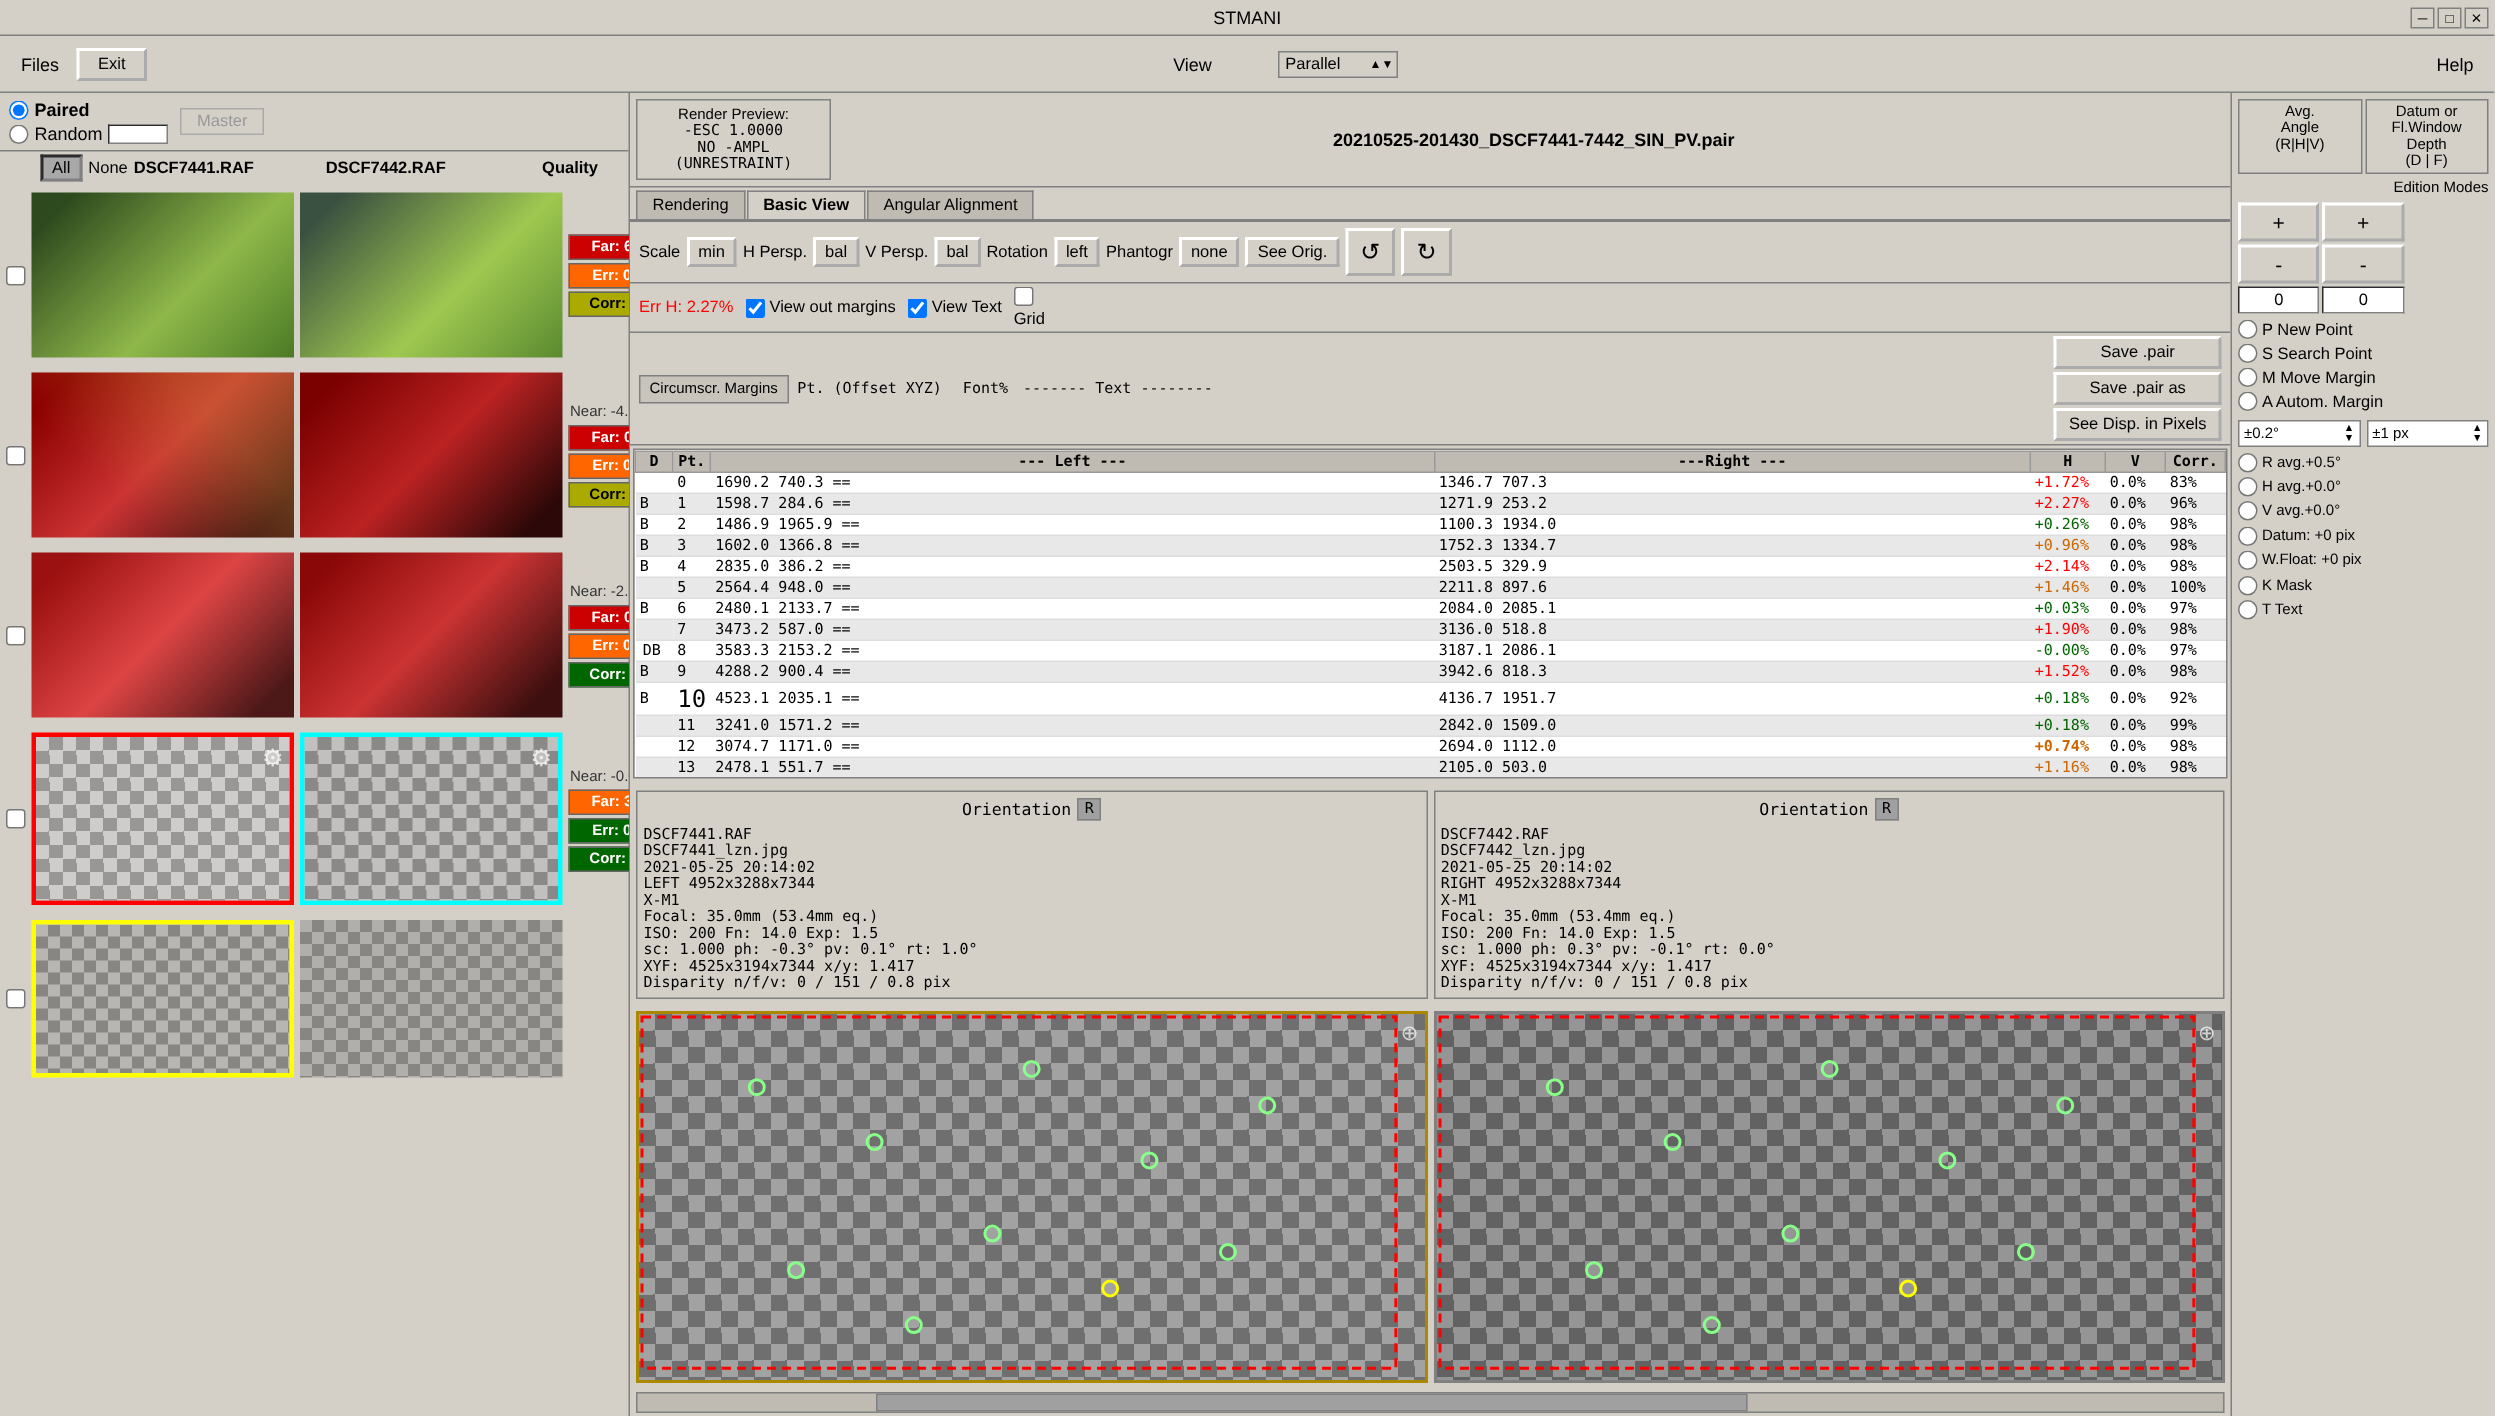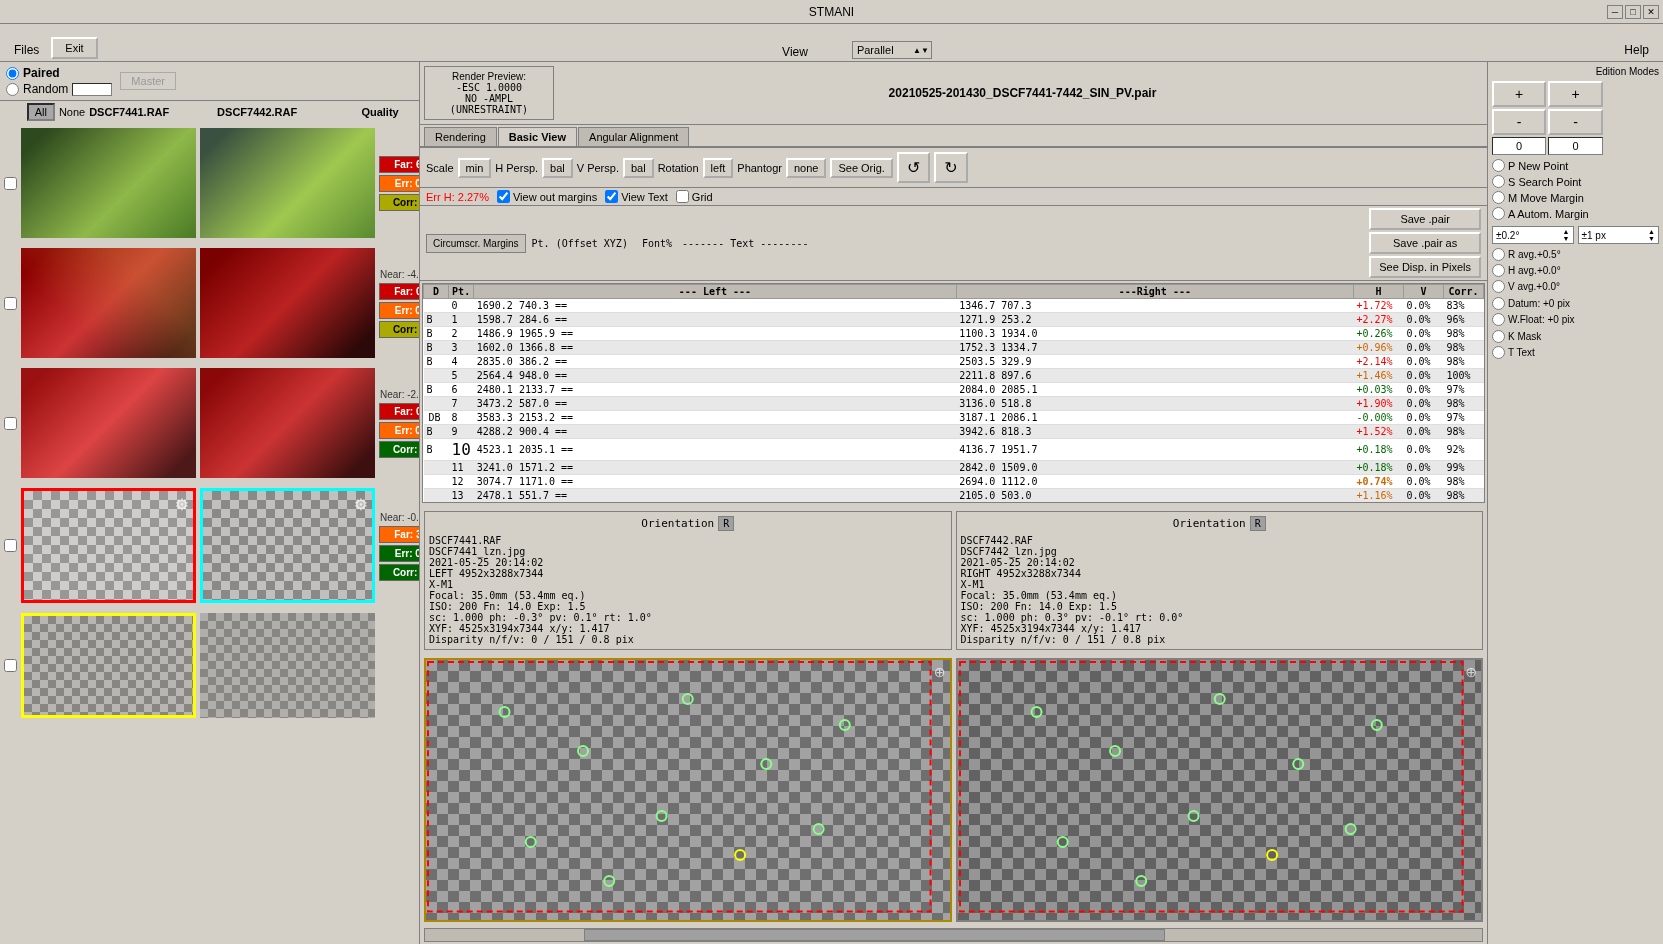--- a/index.html
+++ b/index.html
@@ -13,21 +13,21 @@
 
 <div style="height:24px; background:#d4d0c8; display:flex; align-items:center; justify-content:center; border-bottom:1px solid #808080; position:relative;">
   <span style="font-size:12px;">STMANI</span>
   <div style="position:absolute; right:4px; display:flex; gap:2px;">
     <button style="width:16px;height:14px;background:#d4d0c8;border:1px solid #808080;font-size:9px;cursor:pointer;">─</button>
     <button style="width:16px;height:14px;background:#d4d0c8;border:1px solid #808080;font-size:9px;cursor:pointer;">□</button>
     <button style="width:16px;height:14px;background:#d4d0c8;border:1px solid #808080;font-size:9px;cursor:pointer;">✕</button>
   </div>
 </div>
 
-<div style="height:38px; background:#d4d0c8; display:flex; align-items:flex-end; padding:2px 6px; gap:4px; border-bottom:1px solid #808080;">
+<div style="height:38px; background:#d4d0c8; display:flex; align-items:center; padding:2px 6px; gap:4px; border-bottom:1px solid #808080;">
   <span style="padding:2px 8px; font-size:12px; cursor:pointer;">Files</span>
   <button style="background:#d4d0c8;border:2px outset #ffffff;padding:3px 12px;font-size:11px;cursor:pointer;">Exit</button>
   <span style="flex:1;"></span>
   <span style="font-size:12px;">View</span>
   <div style="position:relative; display:inline-block;padding-left:40px;">
     <select style="background:#d4d0c8;border:1px solid #808080;padding:2px 18px 2px 4px;font-size:11px;appearance:none;min-width:80px;">
       <option>Parallel</option>
     </select>
     <span style="position:absolute;right:3px;top:50%;transform:translateY(-50%);font-size:8px;pointer-events:none;">▲▼</span>
   </div>
@@ -171,21 +171,21 @@
     <div style="display:flex; align-items:center; padding:2px 6px; gap:8px; border-bottom:1px solid #808080;">
       <span style="color:red;font-size:11px;">Err H: 2.27%</span>
       <label style="display:flex;align-items:center;gap:3px;font-size:11px;">
         <input type="checkbox" checked="" style=""> 
           <span>View out margins</span>
       </label>
       <label style="display:flex;align-items:center;gap:3px;font-size:11px;">
         <input type="checkbox" checked="" style=""> 
           <span>View Text</span>
       </label>
-      <label style="display:flex;align-items:center;gap:3px;font-size:11px;">
+      <label style="display:flex;align-items:flex-start;gap:3px;font-size:11px;flex-direction:column;">
         <input type="checkbox" style=""> 
           <span>Grid</span>
       </label>
       <span style="margin-left:8px;font-size:11px;"></span>
     </div>
 
     <div style="display:flex; align-items:center; padding:2px 6px; gap:6px; border-bottom:1px solid #808080;">
       <div style="border:1px solid #808080;padding:3px 6px;background:#c8c4bc;font-size:10px;cursor:pointer;">
         <div style="text-align:center;">Circumscr. Margins</div>
       </div>
@@ -425,20 +425,33 @@
     </div>
 
     <div style="height:14px;background:#c0bbb2;border:1px solid #808080;margin:2px 4px;position:relative;">
       <div style="position:absolute;left:15%;width:55%;height:12px;top:0;background:#a0a0a0;border:1px solid #808080;"></div>
     </div>
 
   </div>
 
   <div style="width:175px; flex-shrink:0; padding:4px; font-size:11px; overflow-y:auto; background:#d4d0c8;">
 
+    <div style="display:grid;grid-template-columns:1fr 1fr;gap:2px;margin-bottom:4px;text-align:center;">
+      <div style="font-size:10px;border:1px solid #808080;padding:2px;">
+        <div>Avg.</div>
+        <div>Angle</div>
+        <div>(R|H|V)</div>
+      </div>
+      <div style="font-size:10px;border:1px solid #808080;padding:2px;">
+        <div>Datum or</div>
+        <div>Fl.Window</div>
+        <div>Depth</div>
+        <div>(D | F)</div>
+      </div>
+    </div>
     <div style="text-align:right;font-size:10px;margin-bottom:4px;">Edition Modes</div>
 
     <div style="display:grid;grid-template-columns:1fr 1fr 1fr;gap:2px;margin-bottom:2px;align-items:center;">
       <button style="background:#d4d0c8;border:2px outset #fff;padding:3px;font-size:14px;cursor:pointer;text-align:center;">+</button>
       <button style="background:#d4d0c8;border:2px outset #fff;padding:3px;font-size:14px;cursor:pointer;text-align:center;">+</button>
       <div></div>
     </div>
     <div style="display:grid;grid-template-columns:1fr 1fr 1fr;gap:2px;margin-bottom:2px;align-items:center;">
       <button style="background:#d4d0c8;border:2px outset #fff;padding:3px;font-size:14px;cursor:pointer;text-align:center;">-</button>
       <button style="background:#d4d0c8;border:2px outset #fff;padding:3px;font-size:14px;cursor:pointer;text-align:center;">-</button>

